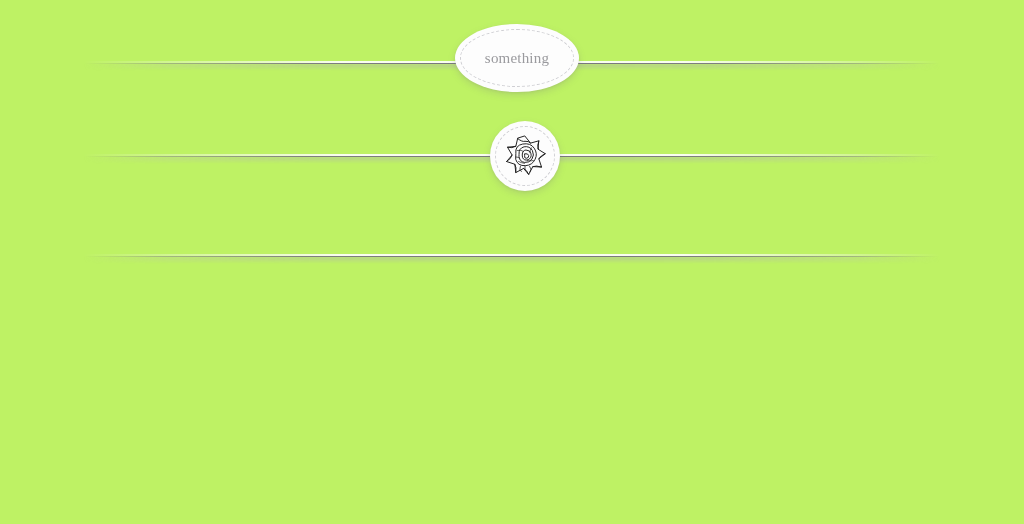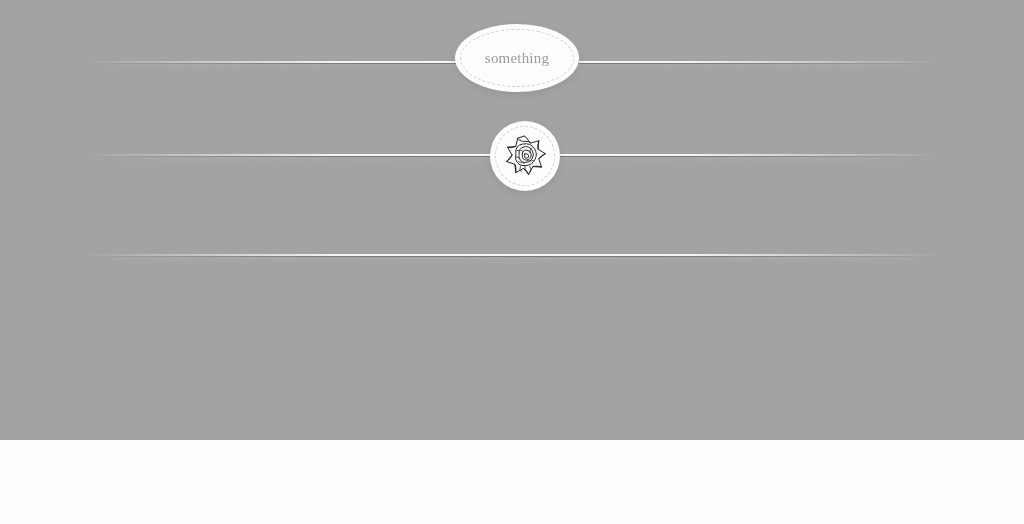--- a/index.html
+++ b/index.html
@@ -12,22 +12,22 @@
     height: 524px;
     background: #fdfdfd;
     font-family: "Liberation Sans", sans-serif;
     overflow: hidden;
     position: relative;
   }
 
   .page {
     position: relative;
     width: 1024px;
-    height: 440px;
-    background: #a3a3a3;
+    height: 524px;
+    background: #bef264;
   }
 
   
   .divider-row {
     position: absolute;
     left: 0;
     width: 1024px;
     height: 1px;
   }
 

